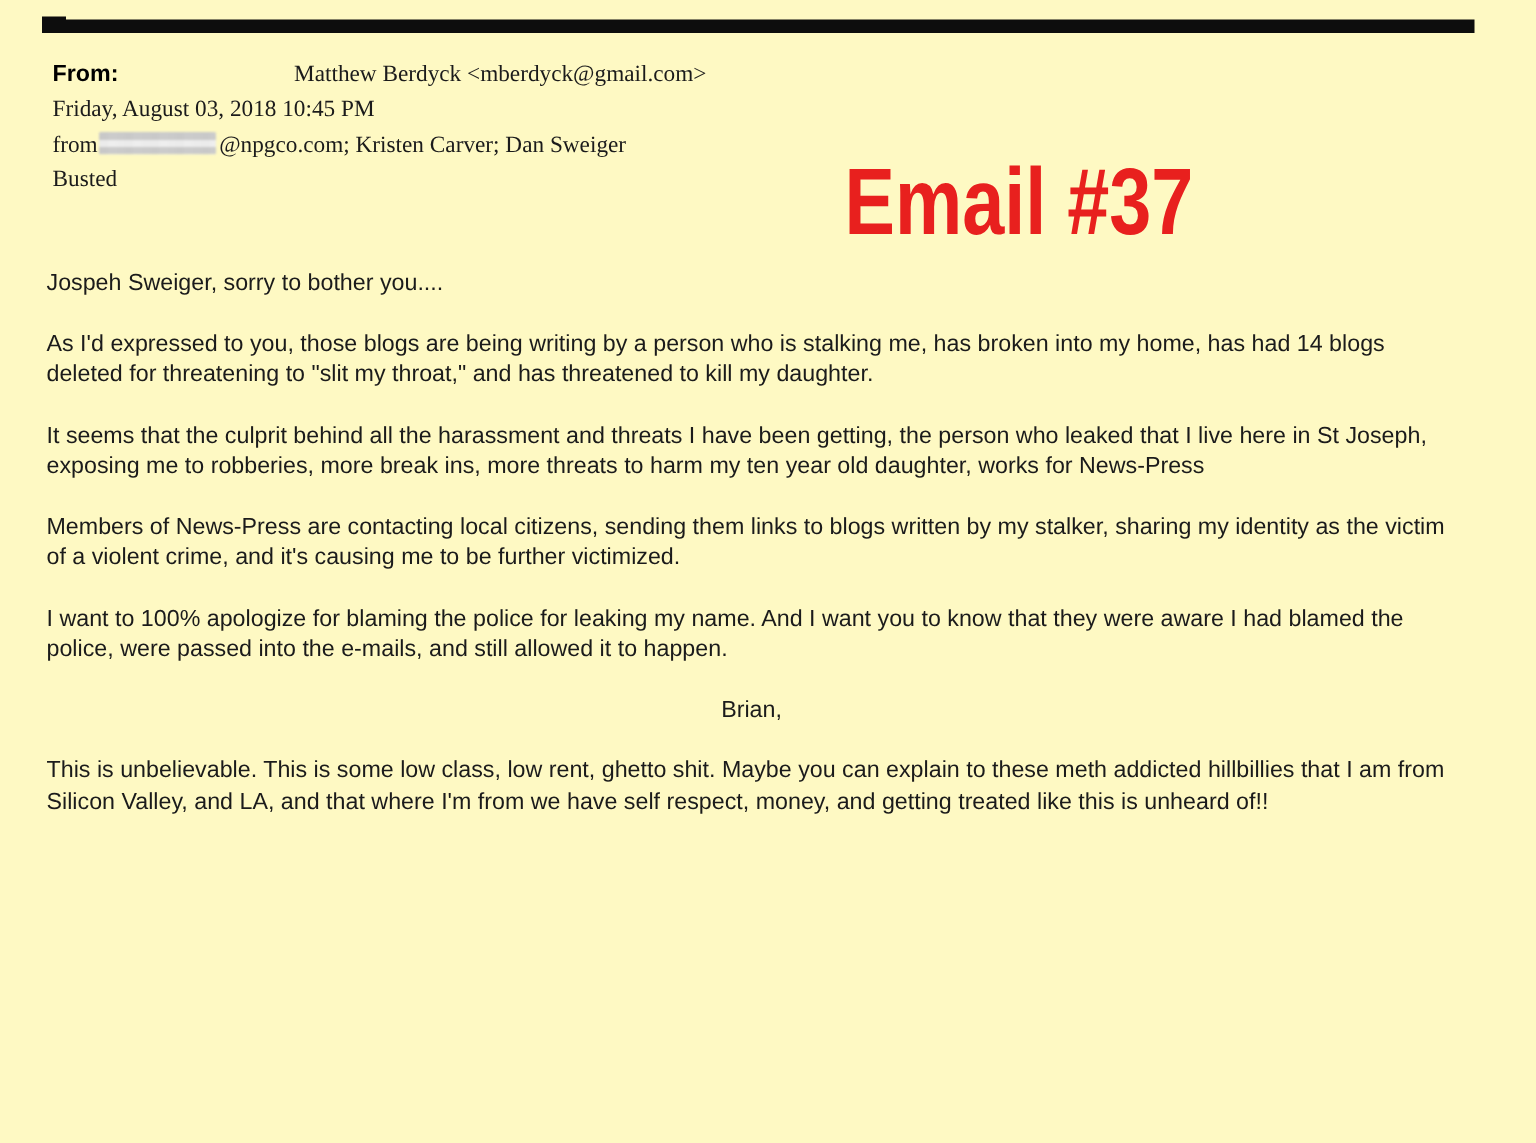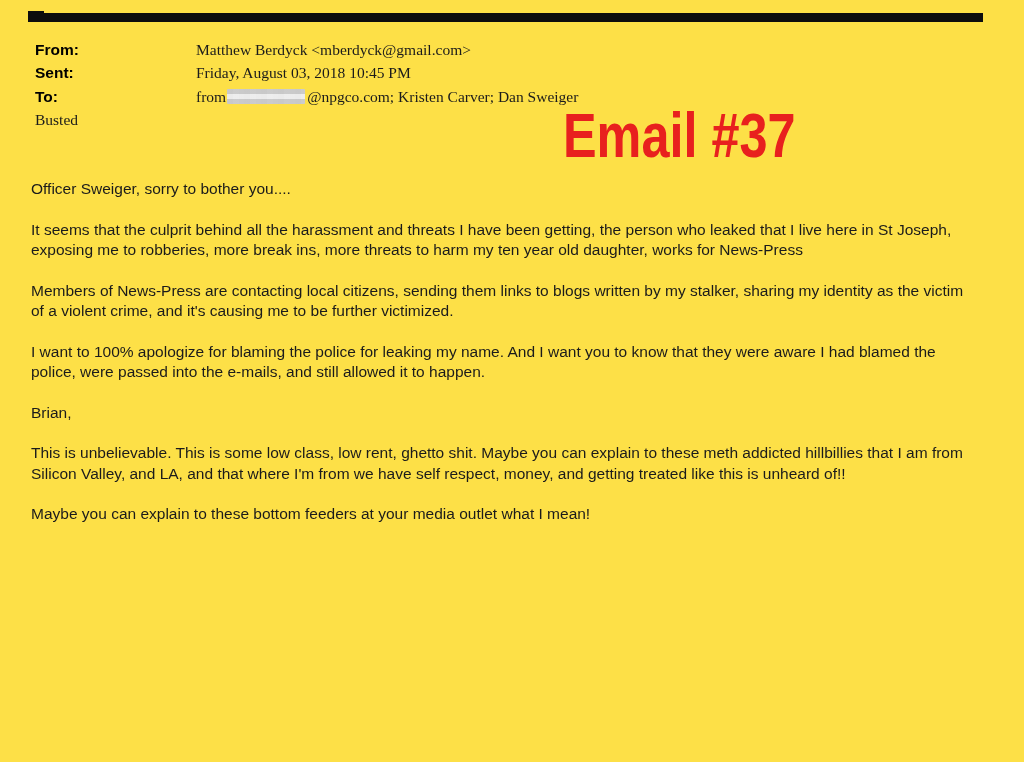--- a/index.html
+++ b/index.html
@@ -1,21 +1,21 @@
 <!DOCTYPE html>
 <html><head>
 <meta charset="utf-8">
 <style>
   * { margin: 0; padding: 0; box-sizing: border-box; }
   html, body { background: #ffffff; }
   .page {
     position: relative;
     width: 1024px;
     height: 762px;
-    background: #fde047;
+    background: #fef9c3;
     font-family: "Liberation Sans", sans-serif;
     color: #1b1b1b;
     overflow: hidden;
   }
   
   .top-bar {
     position: absolute;
     left: 28px;
     top: 13px;
     width: 955px;
@@ -84,52 +84,50 @@
     left: 31px;
     top: 179px;
     width: 940px;
   }
   .body-block p {
     font-size: 15.5px;
     line-height: 20.3px;
     margin: 0 0 20.4px 0;
     color: #1b1b1b;
   }
-  .body-block p.extra-gap { margin-top: 20.4px; }
+  .body-block p.extra-gap { margin-top: 20.4px; text-align: center; }
 </style>
 </head>
 <body>
 
 <div class="page">
 
   <div class="top-bar"></div>
 
   <div class="header-block">
     <div class="header-row">
       <span class="header-label">From:</span>
       <span class="header-value">Matthew Berdyck &lt;mberdyck@gmail.com&gt;</span>
     </div>
     <div class="header-row">
-      <span class="header-label">Sent:</span>
       <span class="header-value">Friday, August 03, 2018 10:45 PM</span>
     </div>
     <div class="header-row">
-      <span class="header-label">To:</span>
       <span class="header-value"><span>from</span><span class="redaction"></span><span>@npgco.com; Kristen Carver; Dan Sweiger</span></span>
     </div>
     <div class="header-row">
       <span class="header-value">Busted</span>
     </div>
   </div>
 
   <div class="stamp" style="color: rgb(232, 32, 30);">Email #37</div>
 
   <div class="body-block">
-    <p>Officer Sweiger, sorry to bother you....</p>
+    <p>Jospeh Sweiger, sorry to bother you....</p>
+    <p>As I'd expressed to you, those blogs are being writing by a person who is stalking me, has broken into my home, has had 14 blogs deleted for threatening to "slit my throat," and has threatened to kill my daughter.</p>
     <p>It seems that the culprit behind all the harassment and threats I have been getting, the person who leaked that I live here in St Joseph, exposing me to robberies, more break ins, more threats to harm my ten year old daughter, works for News-Press</p>
     <p>Members of News-Press are contacting local citizens, sending them links to blogs written by my stalker, sharing my identity as the victim of a violent crime, and it's causing me to be further victimized.</p>
     <p>I want to 100% apologize for blaming the police for leaking my name. And I want you to know that they were aware I had blamed the police, were passed into the e-mails, and still allowed it to happen.</p>
     <p class="extra-gap">Brian,</p>
     <p>This is unbelievable. This is some low class, low rent, ghetto shit. Maybe you can explain to these meth addicted hillbillies that I am from Silicon Valley, and LA, and that where I'm from we have self respect, money, and getting treated like this is unheard of!!</p>
-    <p>Maybe you can explain to these bottom feeders at your media outlet what I mean!</p>
   </div>
 
 </div>
 
 </body></html>

